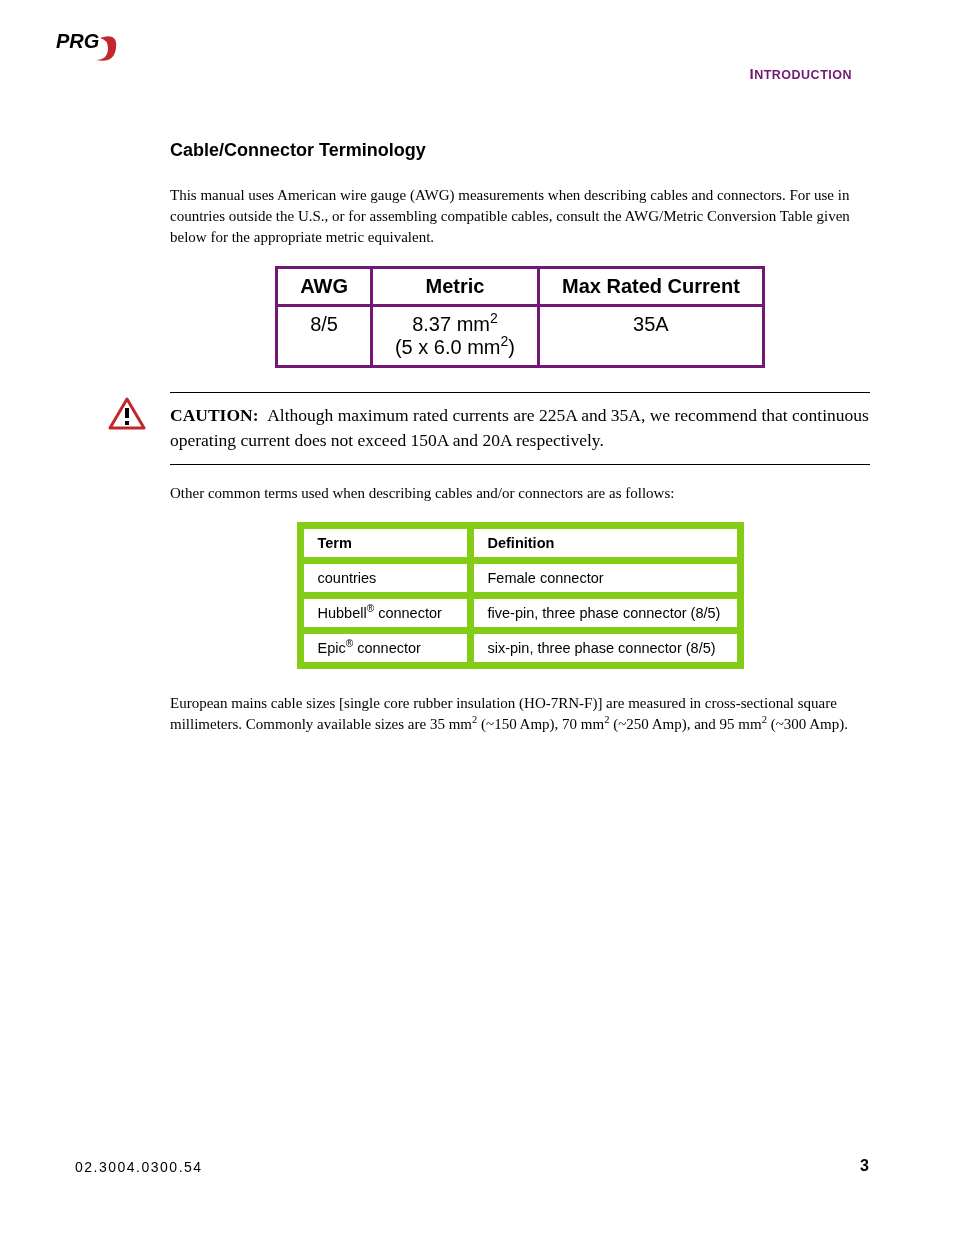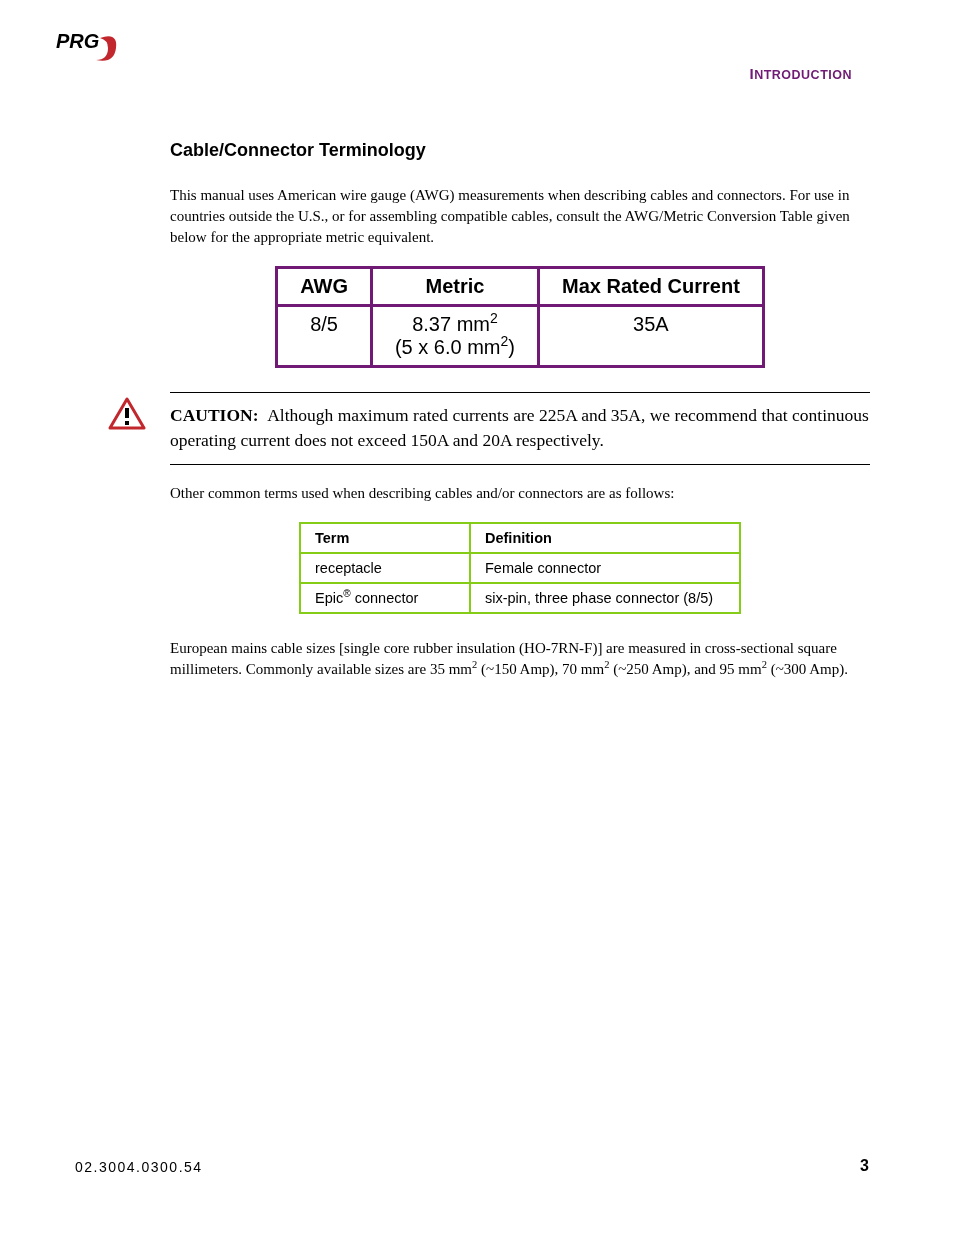--- a/index.html
+++ b/index.html
@@ -11,21 +11,21 @@
   h2.section-title { font-family: Arial, Helvetica, sans-serif; font-weight: 900; font-size: 18px; margin-bottom: 24px; }
   p.body { font-size: 15px; line-height: 1.4; margin-bottom: 18px; }
   table.awg { border-collapse: collapse; margin: 14px auto 24px auto; }
   table.awg th, table.awg td { border: 3px solid #701a75; font-family: Arial, Helvetica, sans-serif; font-size: 20px; padding: 6px 22px; text-align: center; vertical-align: top; }
   table.awg th { font-weight: bold; }
   .caution-block { position: relative; border-top: 1.5px solid #000; border-bottom: 1.5px solid #000; padding: 10px 0 12px 0; margin: 4px 0 18px 0; }
   .caution-icon { position: absolute; left: -62px; top: 4px; }
   .caution-text { font-size: 17.5px; line-height: 1.4; }
   .caution-text b { font-weight: bold; }
   table.terms { border-collapse: collapse; margin: 14px auto 24px auto; }
-  table.terms th, table.terms td { border: 2px solid #84cc16; font-family: Arial, Helvetica, sans-serif; font-size: 14.5px; padding: 6px 14px; text-align: left; }
+  table.terms th, table.terms td { border: 7px solid #84cc16; font-family: Arial, Helvetica, sans-serif; font-size: 14.5px; padding: 6px 14px; text-align: left; }
   table.terms th { font-weight: bold; }
   sup { font-size: 0.7em; line-height: 0; }
   .footer-left { position: absolute; bottom: 60px; left: 75px; font-family: Arial, Helvetica, sans-serif; font-weight: normal; font-size: 14px; letter-spacing: 1.5px; }
   .footer-right { position: absolute; bottom: 60px; right: 85px; font-family: Arial, Helvetica, sans-serif; font-weight: bold; font-size: 16px; }
 </style>
 </head>
 <body>
 
 <div class="page">
 
@@ -76,22 +76,26 @@
 
     <p class="body">Other common terms used when describing cables and/or connectors are as follows:</p>
 
     <table class="terms">
       <tbody>
           <tr>
         <th style="width:170px">Term</th>
         <th style="width:270px">Definition</th>
       </tr>
       <tr>
-        <td><span>receptacle</span><sup></sup><span></span></td>
+        <td><span>countries</span><sup></sup><span></span></td>
         <td>Female connector</td>
+      </tr>
+      <tr>
+        <td><span>Hubbell</span><sup>®</sup><span> connector</span></td>
+        <td>five-pin, three phase connector (8/5)</td>
       </tr>
       <tr>
         <td><span>Epic</span><sup>®</sup><span> connector</span></td>
         <td>six-pin, three phase connector (8/5)</td>
       </tr>
     </tbody>
       </table>
 
     <p class="body">
       <span>European mains cable sizes [single core rubber insulation (HO-7RN-F)] are measured in cross-sectional square millimeters. Commonly available sizes are 35 mm</span><sup>2</sup><span> (~150 Amp), 70 mm</span><sup>2</sup><span> (~250 Amp), and 95 mm</span><sup>2</sup><span> (~300 Amp).</span>

